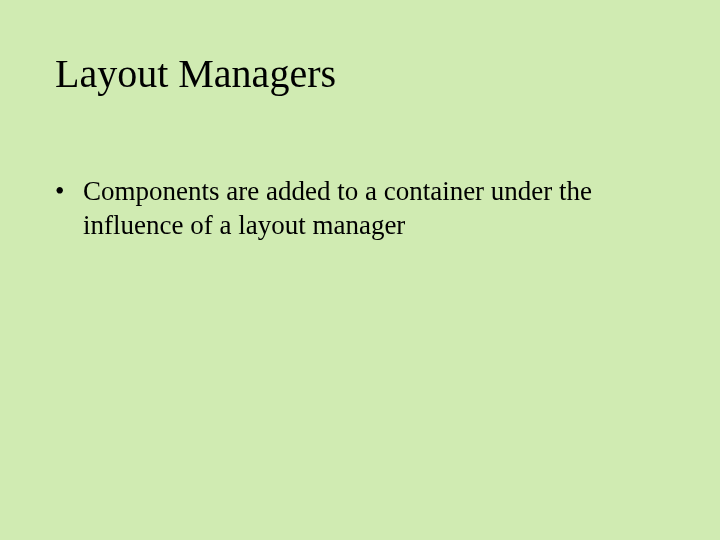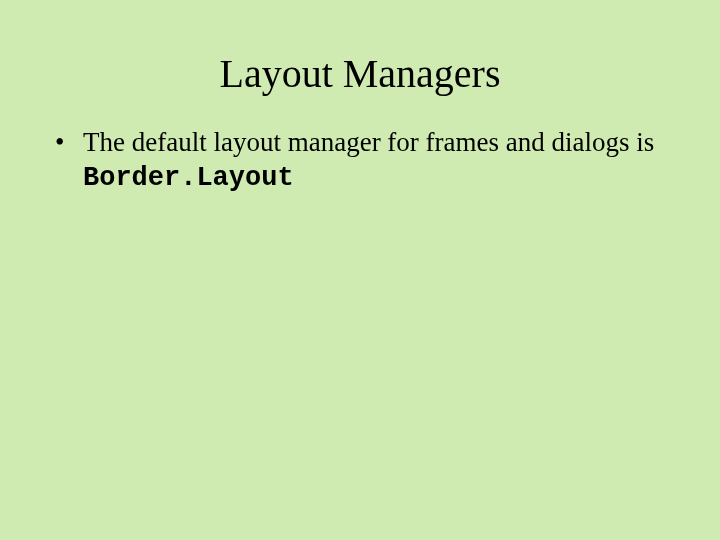--- a/index.html
+++ b/index.html
@@ -11,24 +11,23 @@
       width: 720px;
       height: 540px;
       background-color: #d0ebb2;
       font-family: 'Times New Roman', Times, serif;
       color: #000;
       padding: 40px 55px;
       overflow: hidden;
     }
     .title {
       font-size: 40px;
-      text-align: center;
       font-weight: normal;
       margin-top: 10px;
-      margin-bottom: 29px;
+      margin-bottom: 78px;
     }
     .bullet-list {
       list-style: none;
     }
     .bullet-item {
       font-size: 27px;
       line-height: 1.25;
       margin-bottom: 48px;
       position: relative;
       padding-left: 28px;
@@ -45,15 +44,15 @@
       font-weight: bold;
     }
   </style>
 </head>
 <body>
 
 <h1 class="title">Layout Managers</h1>
 
 <ul class="bullet-list">
   <li class="bullet-item">
-    <span>The default layout manager for frames and dialogs is </span><span class="code">Border.Layout</span><span></span>
+    <span>Components are added to a container under the influence of a layout manager</span><span class="code"></span><span></span>
   </li>
 </ul>
 
 </body></html>

